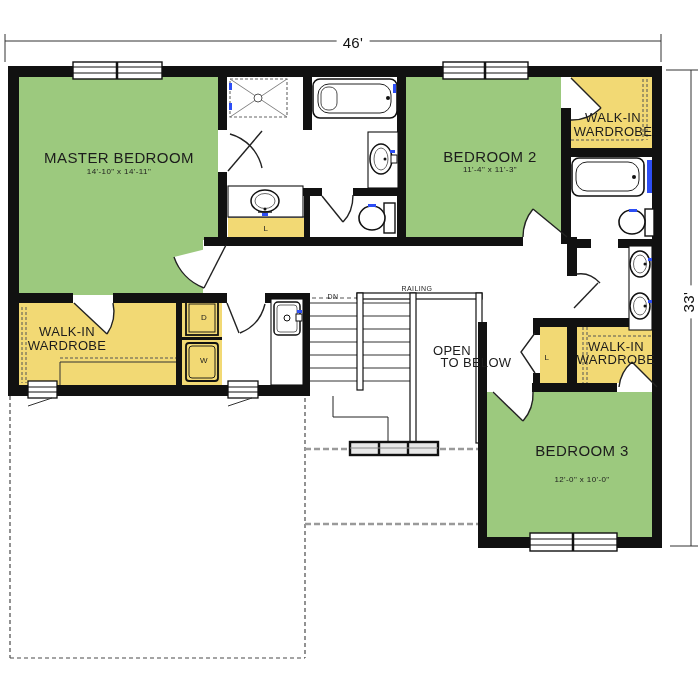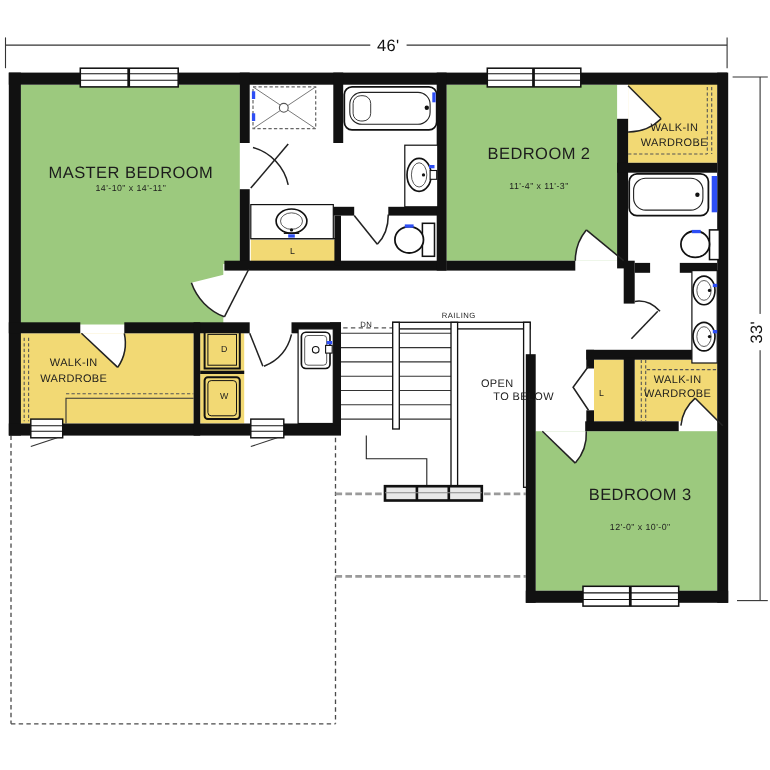--- a/index.html
+++ b/index.html
@@ -3,21 +3,21 @@
 <meta charset="utf-8">
 <style>
   html,body{margin:0;padding:0;background:#fff;}
   #plan{position:relative;width:700px;height:700px;background:#ffffff;overflow:hidden;
         font-family:"Liberation Sans",sans-serif;}
   #plan svg{position:absolute;left:0;top:0;}
   .lbl{position:absolute;color:#1c1c1c;white-space:nowrap;transform:translate(-50%,-50%);
        letter-spacing:.4px;line-height:1;}
   .fs10{font-size:15px;}
   .fs8{font-size:8px;}
-  .fs85{font-size:10px;letter-spacing:.3px;}
+  .fs85{font-size:13px;letter-spacing:.3px;}
   .fs7{font-size:7px;letter-spacing:.4px;}
   .dim{font-size:15px;background:#fff;padding:0 6px;color:#111;}
   .rot{transform:translate(-50%,-50%) rotate(-90deg);}
 </style>
 </head>
 <body>
 
 <div id="plan">
 <svg width="700" height="700" viewBox="0 0 700 700">
 
@@ -292,21 +292,21 @@
     <line x1="661" y1="34" x2="661" y2="62"></line>
     <line x1="691" y1="70" x2="691" y2="546"></line>
     <line x1="666" y1="70" x2="698" y2="70"></line>
     <line x1="670" y1="546" x2="698" y2="546"></line>
   </g>
 </svg>
 
   <div class="lbl fs10" style="left:119px;top:157px;">MASTER BEDROOM</div>
   <div class="lbl fs8" style="left:119px;top:172px;">14'-10" x 14'-11"</div>
 
-  <div class="lbl fs10" style="left:490px;top:140px;text-align:right;">BEDROOM 2</div>
+  <div class="lbl fs10" style="left:490px;top:156px;text-align:right;">BEDROOM 2</div>
   <div class="lbl fs8" style="left:490px;top:170px;">11'-4" x 11'-3"</div>
 
   <div class="lbl fs10" style="left:582px;top:450px;">BEDROOM 3</div>
   <div class="lbl fs8" style="left:582px;top:480px;">12'-0" x 10'-0"</div>
 
   <div class="lbl fs85" style="left:67px;top:331px;">WALK-IN</div>
   <div class="lbl fs85" style="left:67px;top:345px;">WARDROBE</div>
 
   <div class="lbl fs85" style="left:613px;top:117px;">WALK-IN</div>
   <div class="lbl fs85" style="left:613px;top:131px;">WARDROBE</div>

